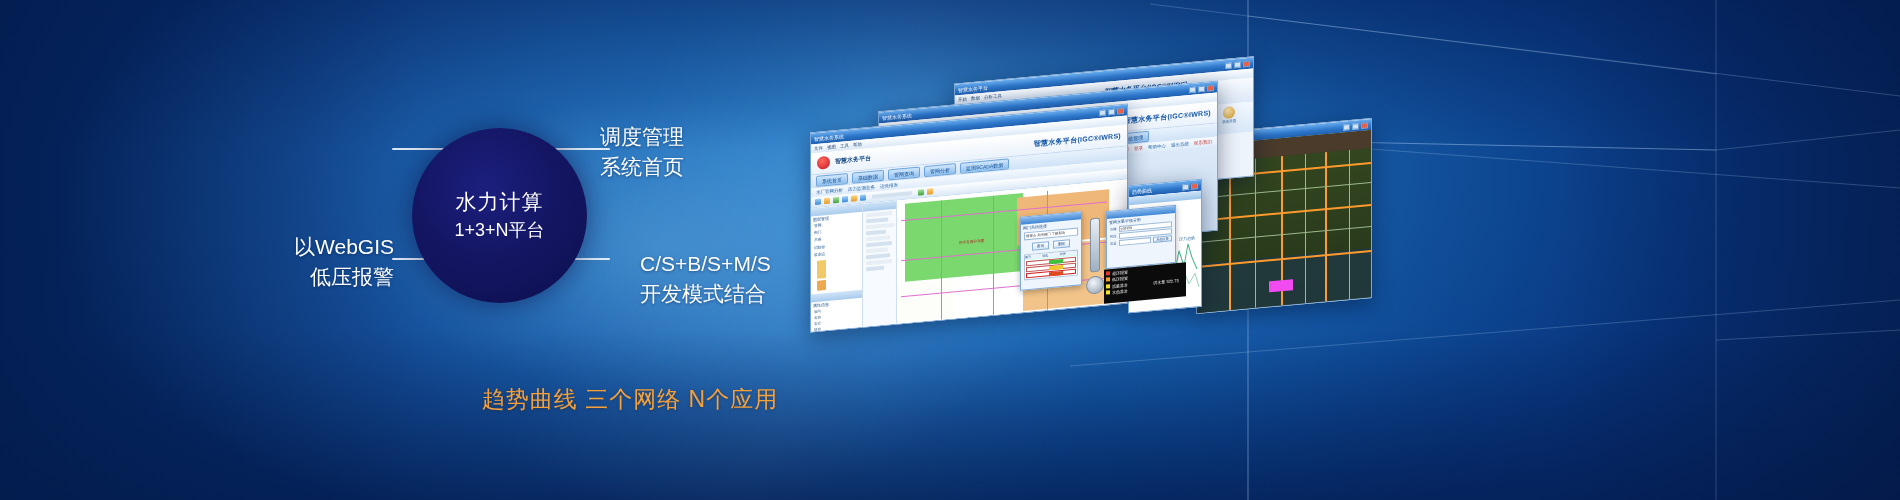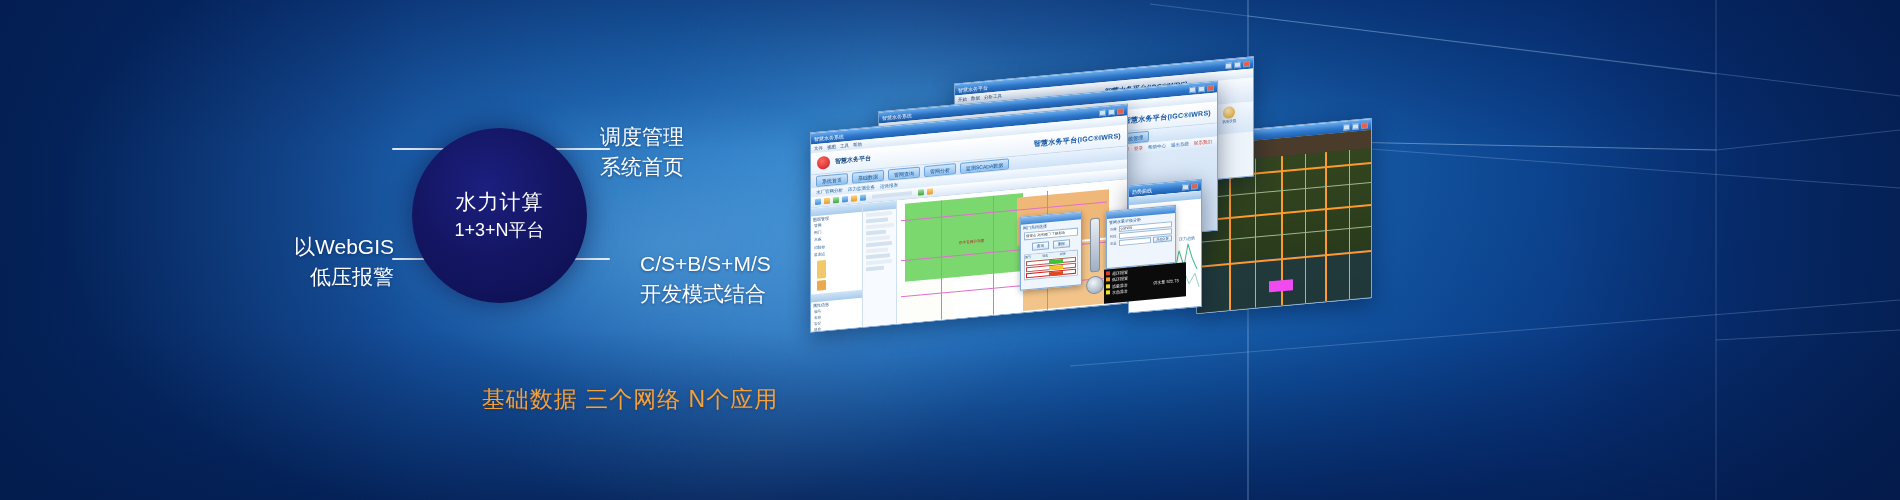--- a/index.html
+++ b/index.html
@@ -470,15 +470,15 @@
   <div class="lbl right" style="left:600px;top:249px;margin-left:40px;">
     <div class="l1">C/S+B/S+M/S</div>
     <div class="l1">开发模式结合</div>
   </div>
 
   <div class="circle">
     <div class="c1">水力计算</div>
     <div class="c3">1+3+N平台</div>
   </div>
 
-  <div class="caption">基础数据  三个网络  N个应用</div>
+  <div class="caption">趋势曲线  三个网络  N个应用</div>
 
 </div>
 
 </body></html>

